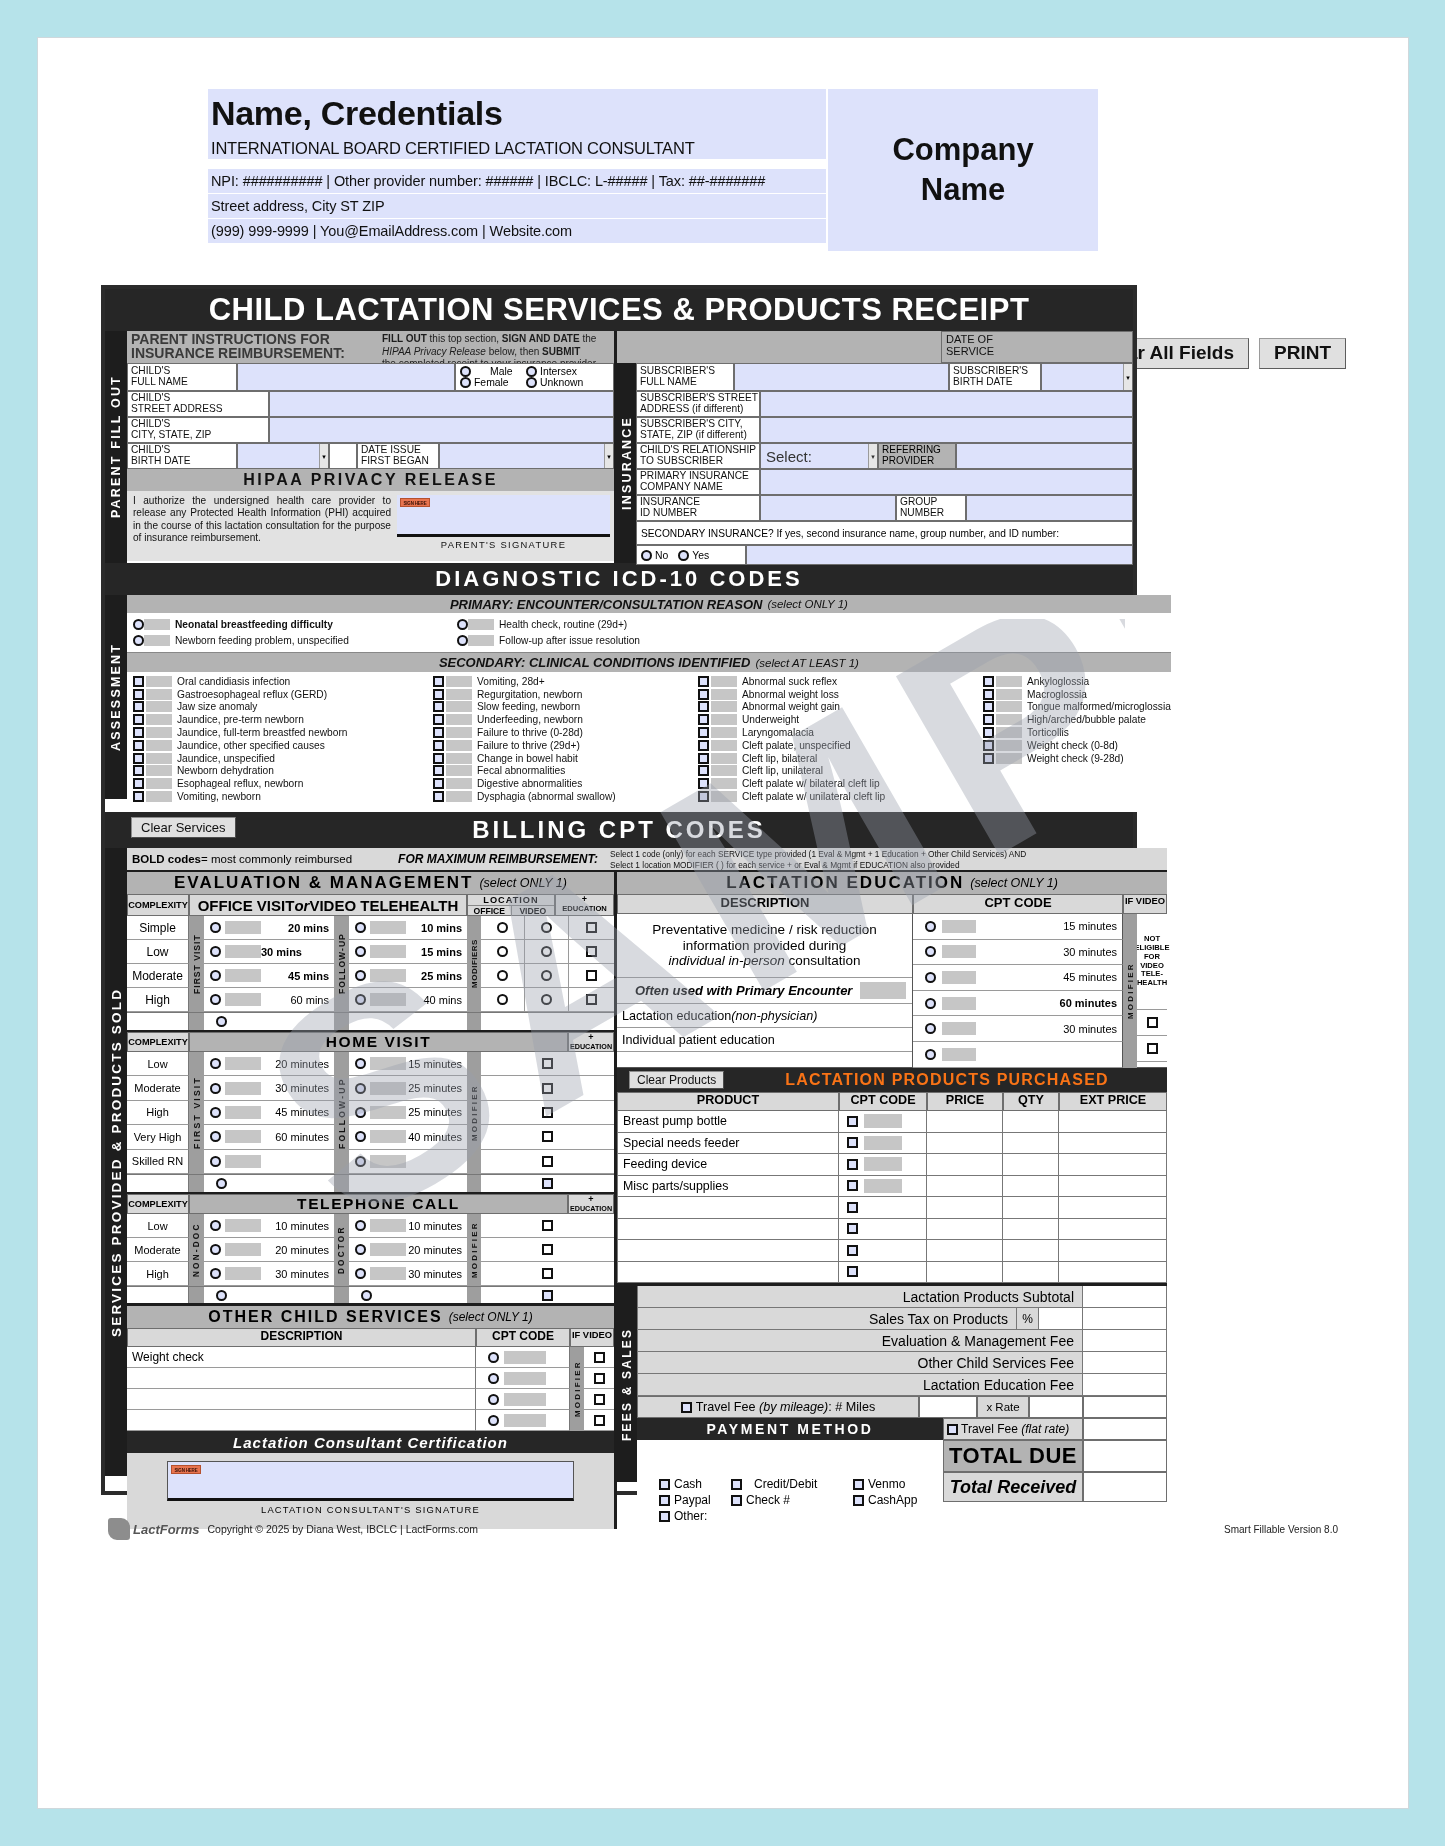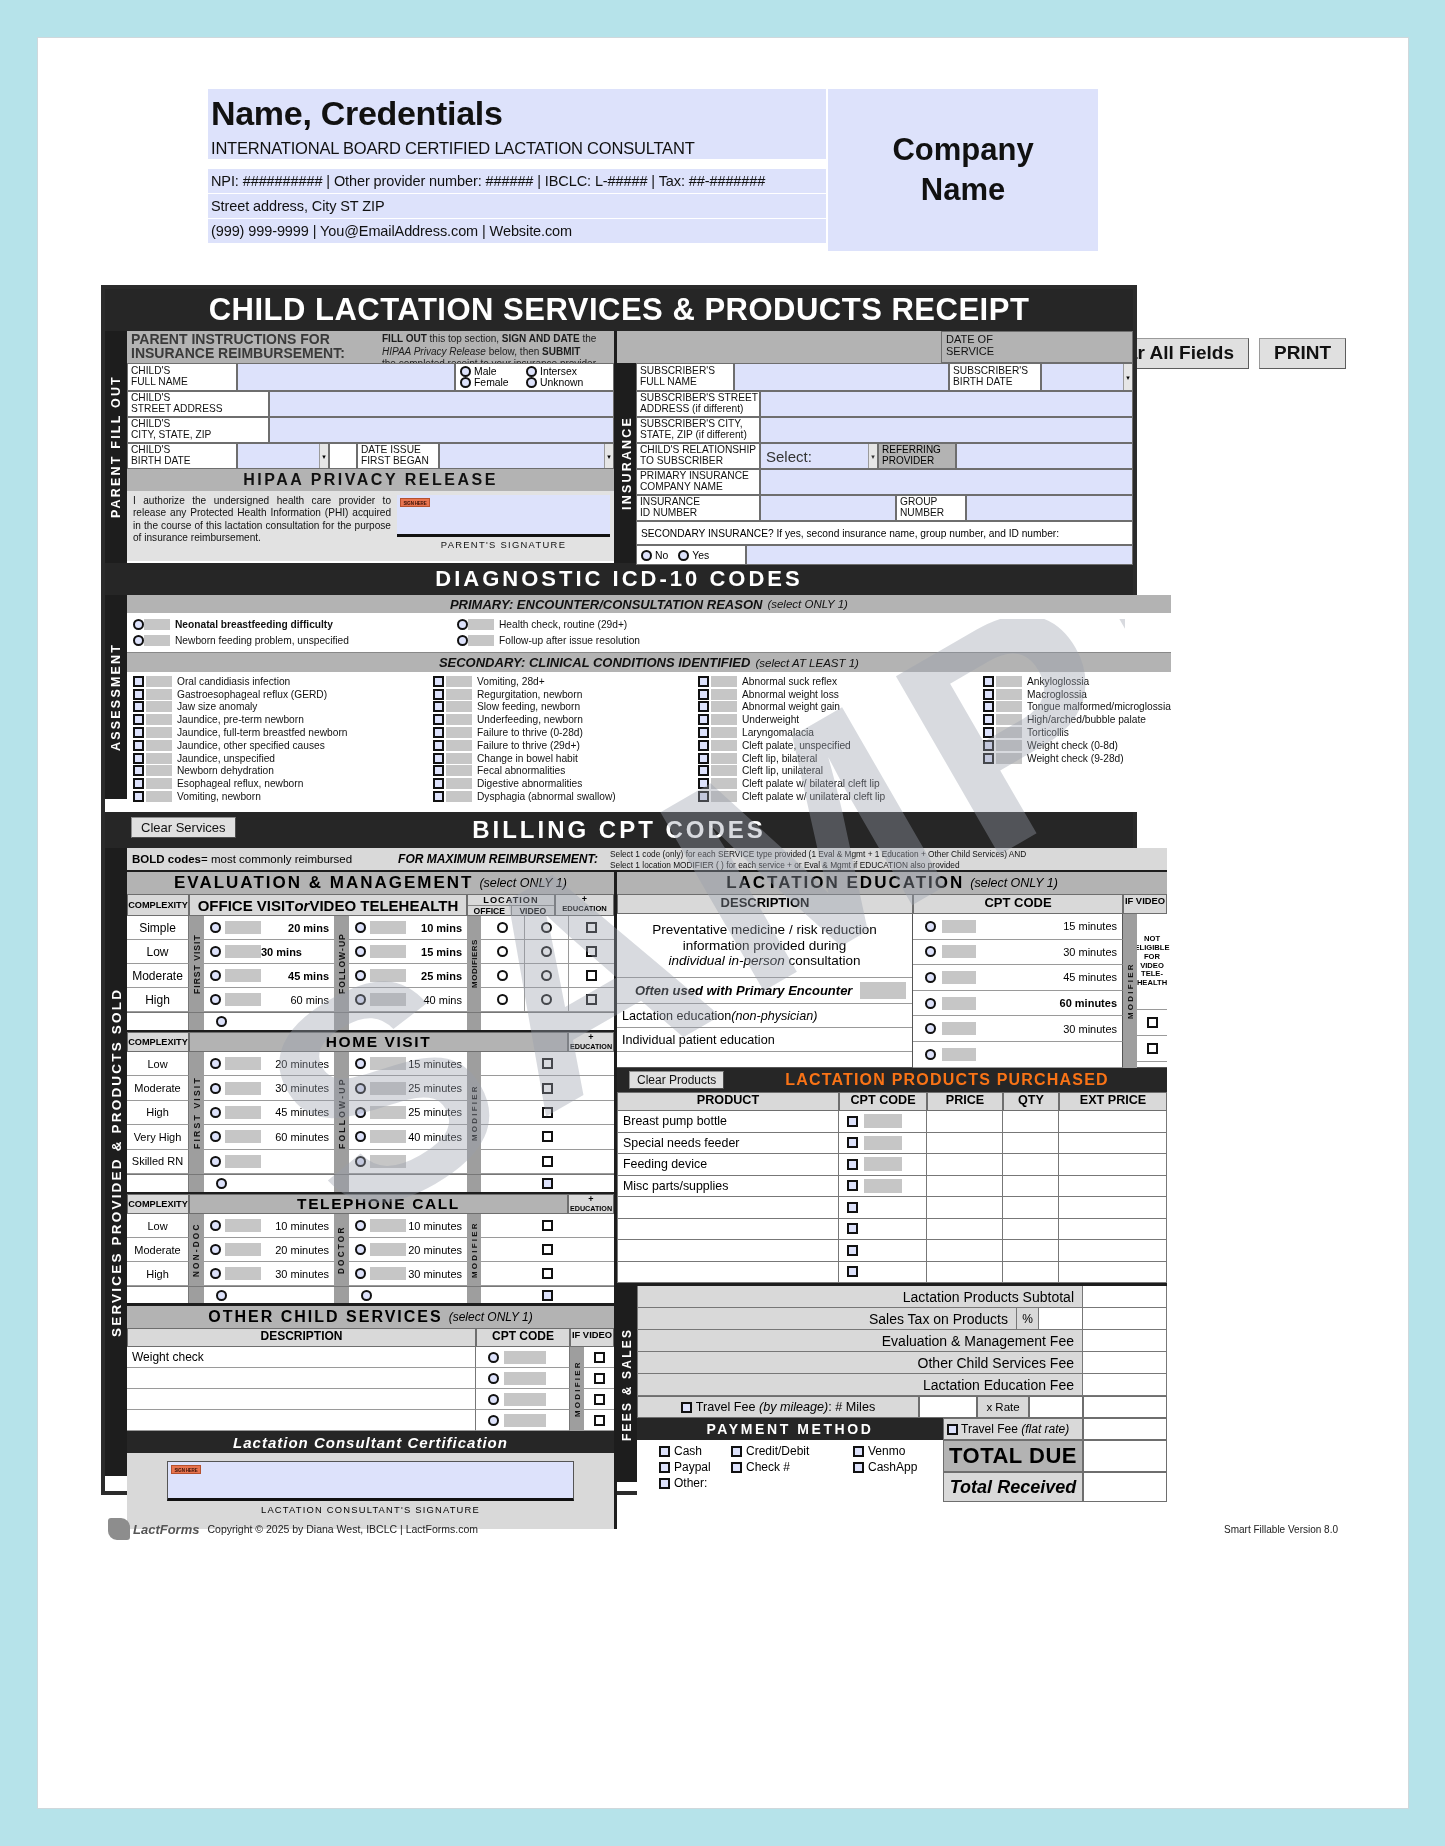--- a/index.html
+++ b/index.html
@@ -124,21 +124,21 @@
           </div>
         </div>
 
         <div class="row" style="height:28px;">
           <div class="cell lab" style="width:110px; display:flex; flex-direction:column; justify-content:center;">
             <span>CHILD'S</span>
               <span>FULL NAME</span>
           </div>
           <div class="cell fld" style="width:218px;"></div>
           <div class="cell" style="flex:1; display:flex; flex-wrap:wrap; align-content:center; padding-left:4px; background:#fff;">
-            <label style="width:66px; font-size:10.4px; display:flex; align-items:flex-start; gap:3px;">
+            <label style="width:66px; font-size:10.4px; display:flex; align-items:flex-start; gap:19px;">
                 <span class="radio"></span>
                 <span>Male</span>
               </label>
             <label style="width:70px; font-size:10.4px; display:flex; align-items:center; gap:3px;">
                 <span class="radio"></span>
                 <span>Intersex</span>
               </label>
             <label style="width:66px; font-size:10.4px; display:flex; align-items:center; gap:3px;">
                 <span class="radio"></span>
                 <span>Female</span>
@@ -1167,27 +1167,27 @@
 
                 <div style="display:flex; height:22px;">
                   <div style="flex:1; background:#262626; color:#fff; display:flex; align-items:center; justify-content:center; font-size:14px; font-weight:bold; letter-spacing:2.6px;">PAYMENT METHOD</div>
                   <div class="cell lgray" style="width:140px; display:flex; align-items:center; gap:3px; padding-left:3px; font-size:12px;">
                     <span class="chk"></span>
                     <span><span>Travel Fee </span><i>(flat rate)</i></span>
                   </div>
                   <div class="cell" style="width:84px; background:#fff;"></div>
                 </div>
                 <div style="display:flex; height:66px;">
-                  <div style="flex:1; background:#fff; padding:4px 0 0 22px;">
+                  <div style="flex:1; background:#fff; padding:4px 0 0 22px;margin-top:33px;">
                     <div style="display:flex;">
                       <label style="width:72px; font-size:12px; display:flex; align-items:center; gap:4px;">
                           <span class="chk"></span>
                           <span>Cash</span>
                         </label>
-                      <label style="width:122px; font-size:12px; display:flex; align-items:center; gap:4px;">
+                      <label style="width:122px; font-size:12px; display:flex; align-items:center; gap:12px;">
                           <span class="chk"></span>
                           <span>Credit/Debit</span>
                         </label>
                       <label style="width:90px; font-size:12px; display:flex; align-items:center; gap:4px;">
                           <span class="chk"></span>
                           <span>Venmo</span>
                         </label>
                     </div>
                     <div style="display:flex; margin-top:2px;">
                       <label style="width:72px; font-size:12px; display:flex; align-items:center; gap:4px;">

